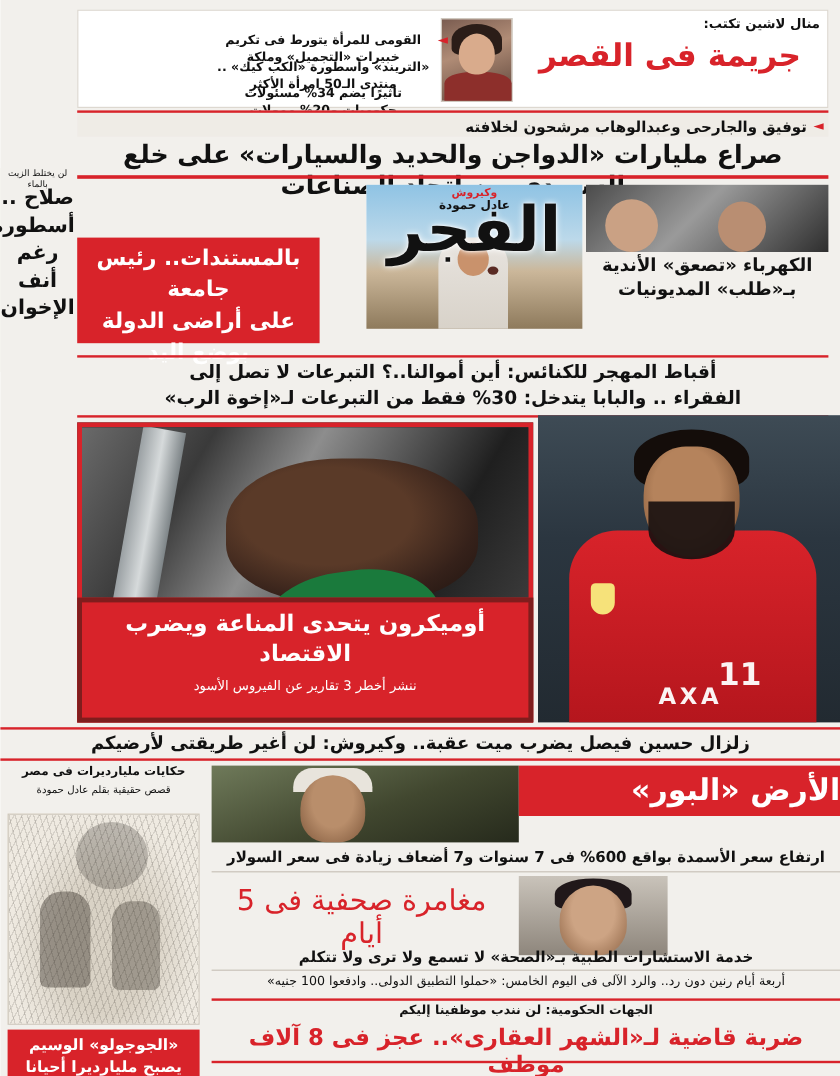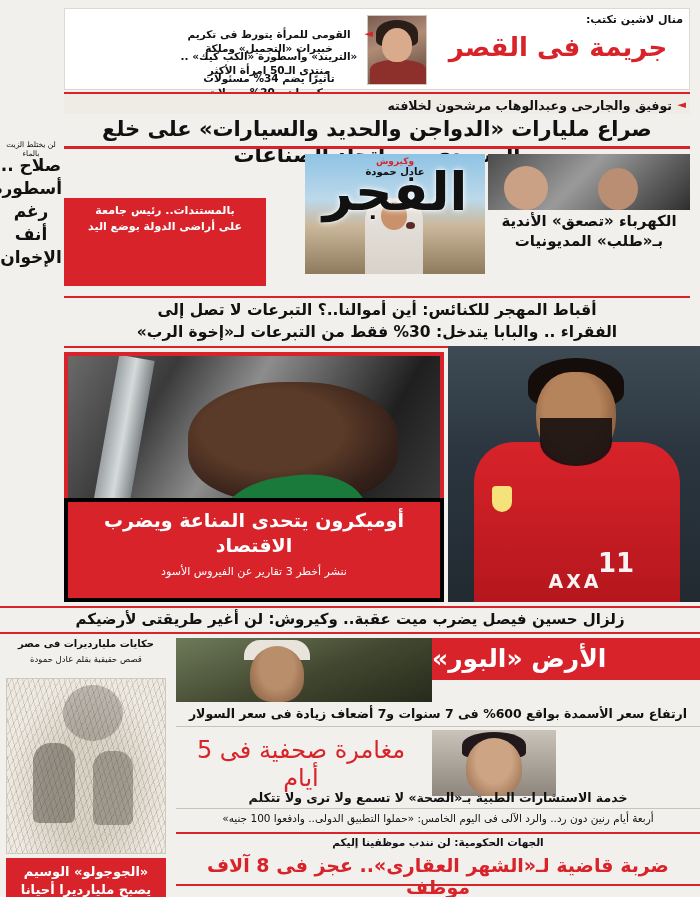--- a/index.html
+++ b/index.html
@@ -146,21 +146,21 @@
     line-height: 1.3;
   }
 
   
   #mast-leftcol {
     position: absolute; left: 0; top: 2px; width: 202px; height: 132px;
   }
   #docs-red {
     position: absolute; left: 0; top: 44px; width: 202px; height: 88px;
     background: #d8232a; color: #fff; padding: 5px 7px;
-    font-size: 11px; font-weight: bold; line-height: 1.45; text-align: center;
+    font-size: 18px; font-weight: bold; line-height: 1.45; text-align: center;
   }
 
   
   #church-rule { left: 64px; top: 296px; width: 626px; height: 2px; }
   #church-1 {
     left: 64px; top: 300px; width: 626px;
     font-size: 15.5px; font-weight: bold; color: #111; text-align: center; line-height: 1.4;
   }
   #church-2 {
     left: 64px; top: 322px; width: 626px;
@@ -215,21 +215,21 @@
     position: absolute; left: 0; bottom: 0; width: 372px; height: 96px;
     background: rgba(12,12,12,0.86); color: #fff; padding: 6px 10px 4px;
   }
   #feature-cap .l1 { font-size: 15px; font-weight: bold; text-align: center; }
   #feature-cap .l2 { font-size: 15px; font-weight: bold; text-align: center; margin-top: 2px;}
   #feature-cap .l3 { font-size: 10px; text-align: center; margin-top: 4px; line-height: 1.5; color: #efefef;}
 
   #omicron {
     left: 64px; top: 498px; width: 380px; height: 104px;
     background: #d8232a; color: #fff; padding: 6px 8px;
-    border: 4px solid #000000;
+    border: 4px solid #7f1d1d;
   }
   #omicron .t1 { font-size: 19px; font-weight: bold; text-align: center; line-height: 1.3; }
   #omicron .t2 { font-size: 11px; text-align: center; margin-top: 8px; }
 
   
   #salah-photo {
     left: 448px; top: 346px; width: 252px; height: 256px;
     background: linear-gradient(180deg,#3e4b55 0%,#2b3640 40%,#222a31 100%);
     overflow: hidden;
   }
@@ -322,21 +322,21 @@
     border-radius: 50% 50% 40% 40%;
     background: radial-gradient(ellipse at 50% 38%, #b98e6b 0 45%, #7d563a 100%);
   }
   #ard-photo .cap {
     position: absolute; left: 68px; top: 2px; width: 66px; height: 20px;
     background: #e8e4dc; border-radius: 16px 16px 0 0;
   }
   #ard-red {
     left: 432px; top: 638px; width: 268px; height: 42px;
     background: #d8232a; color: #fff;
-    font-size: 25px; font-weight: bold; text-align: left; line-height: 42px;
+    font-size: 25px; font-weight: bold; text-align: right; line-height: 42px;
   }
   #fert-line {
     left: 176px; top: 706px; width: 524px;
     font-size: 12.5px; font-weight: bold; color: #111; text-align: center;
   }
   #fert-rule { left: 176px; top: 726px; width: 524px; height: 1px; background: #c9c3b8; }
 
   #mag-photo {
     left: 432px; top: 730px; width: 124px; height: 66px;
     background: linear-gradient(180deg,#c9c3ba 0%,#8e867c 100%);

